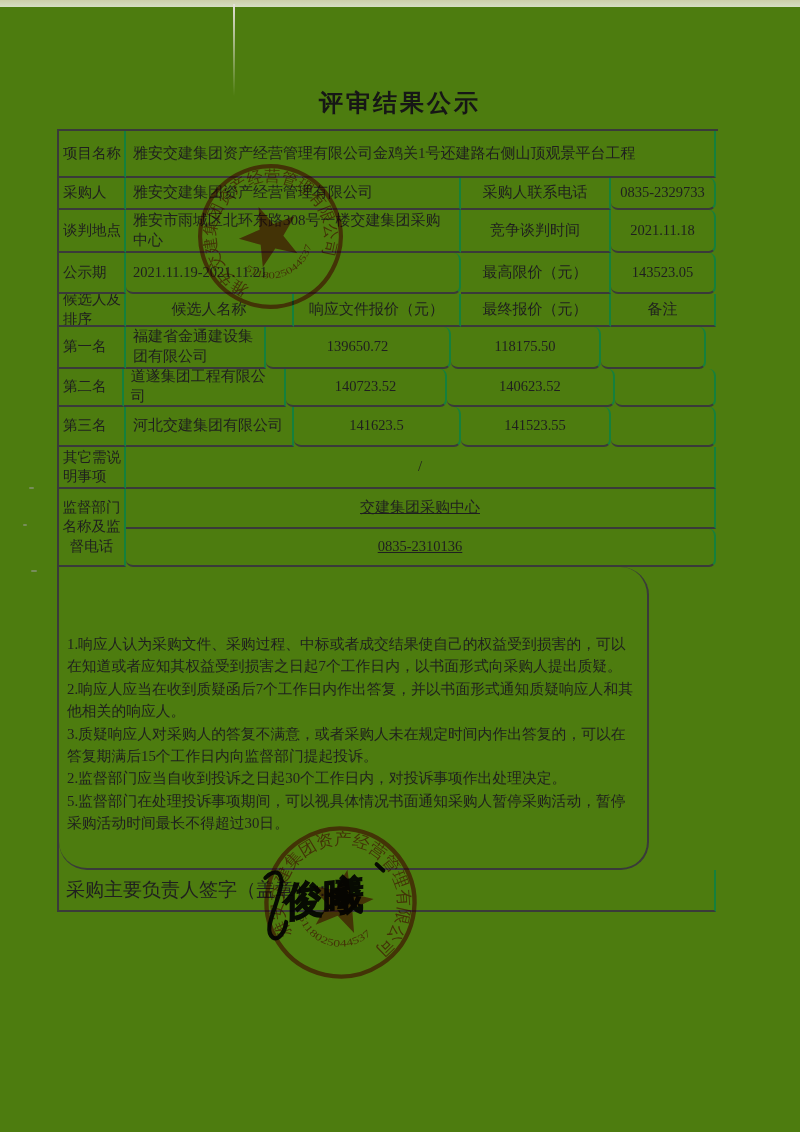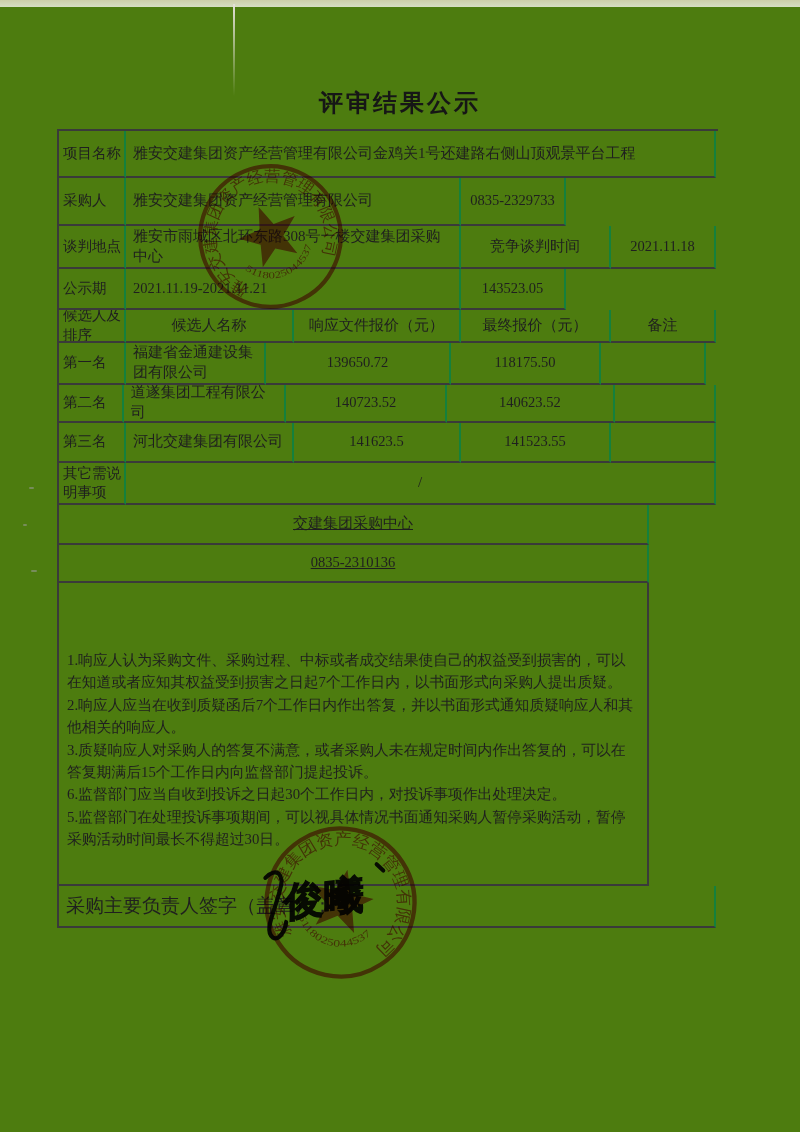--- a/index.html
+++ b/index.html
@@ -26,26 +26,26 @@
     font-size:15px;
   }
   .trow{display:flex;width:657px;}
   .cell{
     box-sizing:border-box;border-right:2px solid #15803d;border-bottom:2px solid #3a3a3a;
     display:flex;align-items:center;line-height:1.32;overflow:hidden;
   }
   .lab{font-size:14.5px;padding:0 1px 0 4px;}
   .vleft{padding-left:7px;padding-right:4px;}
   .cen{justify-content:center;text-align:center;padding:0 2px;}
-  .num{font-size:14.5px;}
+  .num{font-size:14.5px;border-radius:7px;}
   .supgroup{display:flex;flex-direction:column;width:590px;}
   .supgroup .cell{width:100%;text-decoration:underline;}
   .objection-text{
     display:block;box-sizing:border-box;border-right:2px solid #3a3a3a;border-bottom:2px solid #3a3a3a;
-    padding:66px 8px 0 8px;font-size:14.8px;line-height:22.4px;
+    padding:66px 8px 0 8px;font-size:14.8px;line-height:22.4px;border-radius:28px;
   }
   .objection-text div{margin:0;}
 
   .stamp{position:absolute;mix-blend-mode:multiply;opacity:.82;}
   .stamp-top{left:189px;top:161px;width:163px;height:151px;transform:rotate(-22deg);}
   .stamp-bottom{left:261px;top:821px;width:159px;height:163px;transform:rotate(12deg);}
   .signature{position:absolute;left:252px;top:856px;width:180px;height:85px;
     transform:rotate(-6deg);mix-blend-mode:multiply;}
 </style>
 </head>
@@ -60,36 +60,38 @@
 
   <div class="doc-title">评审结果公示</div>
 
   <div class="tbl">
 
     <div class="trow" style="height:47px">
       <div class="cell lab" style="width:67px">项目名称</div>
       <div class="cell vleft" style="width:590px">雅安交建集团资产经营管理有限公司金鸡关1号还建路右侧山顶观景平台工程</div>
     </div>
 
-    <div class="trow" style="height:48px">
+    <div class="trow" style="height:32px">
       <div class="cell lab" style="width:67px">采购人</div>
       <div class="cell vleft" style="width:335px">雅安交建集团资产经营管理有限公司</div>
+      <div class="cell cen" style="width:150px">采购人联系电话</div>
       <div class="cell cen num" style="width:105px">0835-2329733</div>
     </div>
 
     <div class="trow" style="height:43px">
       <div class="cell lab" style="width:67px">谈判地点</div>
       <div class="cell vleft" style="width:335px">雅安市雨城区北环东路308号一楼交建集团采购中心</div>
       <div class="cell cen" style="width:150px">竞争谈判时间</div>
       <div class="cell cen num" style="width:105px">2021.11.18</div>
     </div>
 
     <div class="trow" style="height:41px">
       <div class="cell lab" style="width:67px">公示期</div>
       <div class="cell vleft num" style="width:335px">2021.11.19-2021.11.21</div>
+      <div class="cell cen" style="width:150px">最高限价（元）</div>
       <div class="cell cen num" style="width:105px">143523.05</div>
     </div>
 
     <div class="trow" style="height:33px">
       <div class="cell lab" style="width:67px">候选人及排序</div>
       <div class="cell cen" style="width:168px">候选人名称</div>
       <div class="cell cen" style="width:167px">响应文件报价（元）</div>
       <div class="cell cen" style="width:150px">最终报价（元）</div>
       <div class="cell cen" style="width:105px">备注</div>
     </div>
@@ -117,32 +119,33 @@
       <div class="cell cen num" style="width:150px">141523.55</div>
       <div class="cell cen num" style="width:105px"></div>
     </div>
 
     <div class="trow" style="height:42px">
       <div class="cell lab" style="width:67px">其它需说明事项</div>
       <div class="cell cen" style="width:590px">/</div>
     </div>
 
     <div class="trow" style="height:78px">
+      <div class="cell lab cen" style="width:67px">监督部门名称及监督电话</div>
       <div class="supgroup">
         <div class="cell cen" style="height:40px">交建集团采购中心</div>
         <div class="cell cen num" style="height:38px">0835-2310136</div>
       </div>
     </div>
 
     <div class="trow" style="height:303px">
       <div class="objection-text" style="width:590px;height:303px">
         <div>1.响应人认为采购文件、采购过程、中标或者成交结果使自己的权益受到损害的，可以在知道或者应知其权益受到损害之日起7个工作日内，以书面形式向采购人提出质疑。</div>
         <div>2.响应人应当在收到质疑函后7个工作日内作出答复，并以书面形式通知质疑响应人和其他相关的响应人。</div>
         <div>3.质疑响应人对采购人的答复不满意，或者采购人未在规定时间内作出答复的，可以在答复期满后15个工作日内向监督部门提起投诉。</div>
-        <div>6.监督部门应当自收到投诉之日起30个工作日内，对投诉事项作出处理决定。</div>
+        <div>2.监督部门应当自收到投诉之日起30个工作日内，对投诉事项作出处理决定。</div>
         <div>5.监督部门在处理投诉事项期间，可以视具体情况书面通知采购人暂停采购活动，暂停采购活动时间最长不得超过30日。</div>
       </div>
     </div>
 
     <div class="trow" style="height:42px">
       <div class="cell vleft" style="width:657px;font-size:19px">采购主要负责人签字（盖章）：</div>
     </div>
 
   </div>
 

